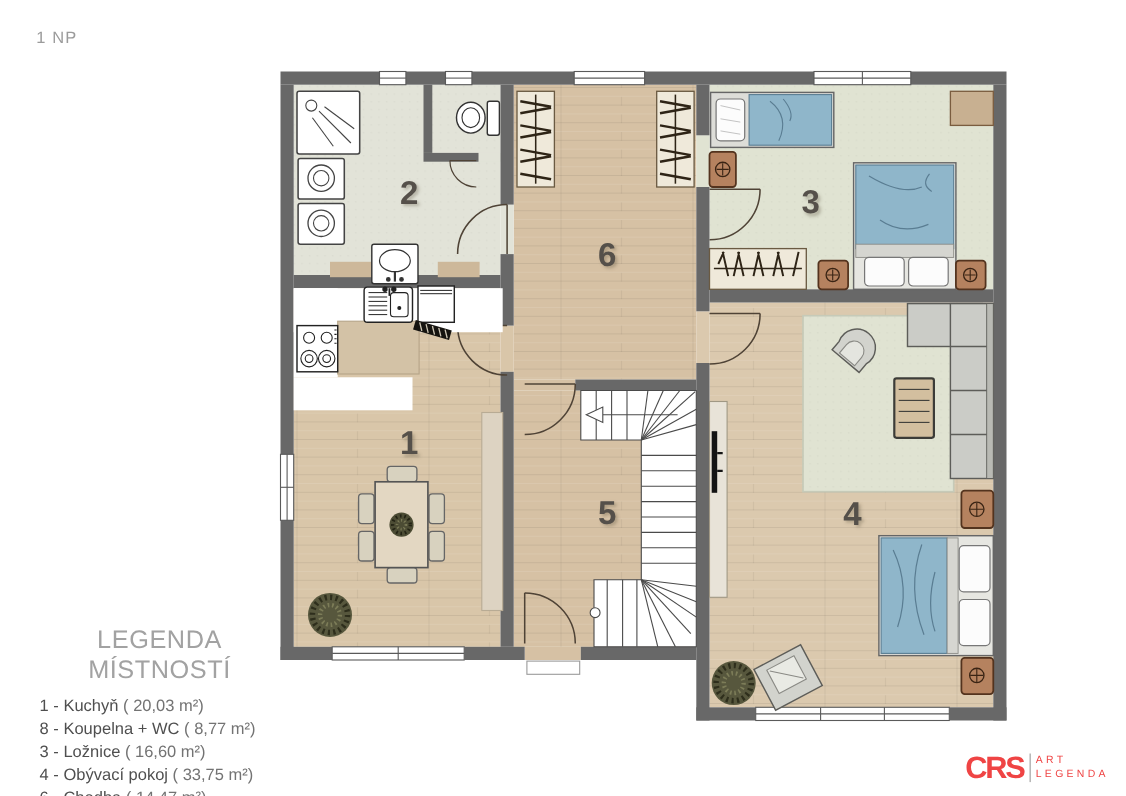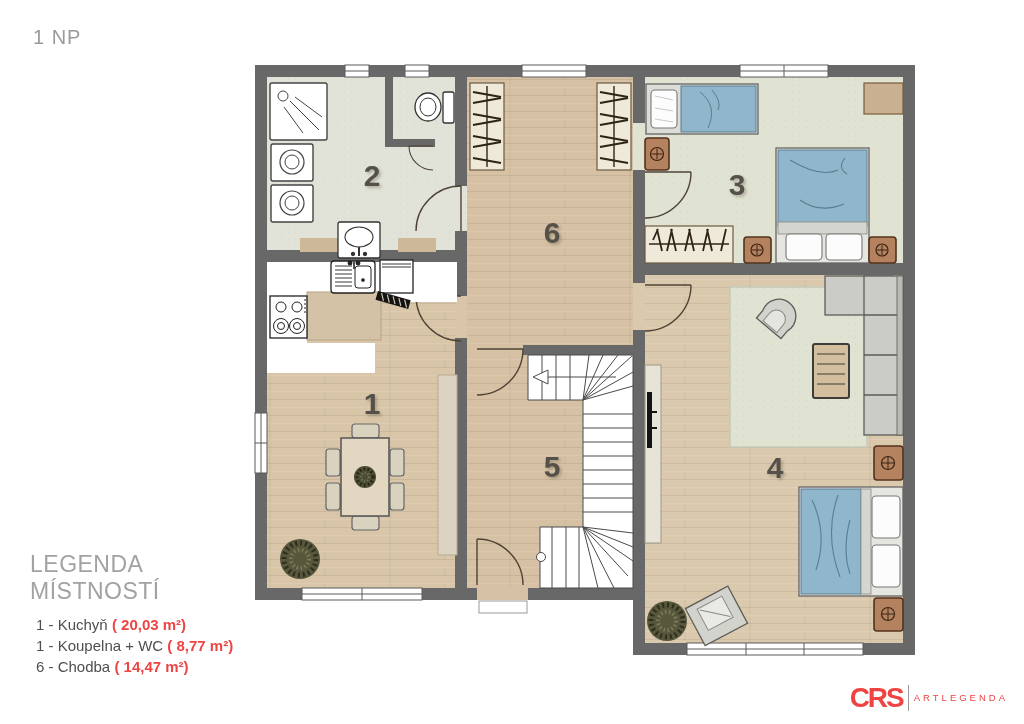--- a/index.html
+++ b/index.html
@@ -1,32 +1,32 @@
 <!DOCTYPE html>
 <html><head>
 <meta charset="utf-8">
 <style>
   html,body{margin:0;padding:0;background:#fff;}
   body{width:1024px;height:724px;position:relative;overflow:hidden;
        font-family:"Liberation Sans","DejaVu Sans",sans-serif;}
   .stage{position:absolute;left:0;top:0;width:1024px;height:724px;background:#fff;}
-  .floor-title{position:absolute;left:33px;top:26px;font-size:20px;color:#9b9b9b;letter-spacing:1px;}
+  .floor-title{position:absolute;left:33px;top:26px;font-size:15px;color:#9b9b9b;letter-spacing:1px;}
   svg.plan{position:absolute;left:0;top:0;}
   .room-label{position:absolute;transform:translate(-50%,-50%);font-size:30px;font-weight:bold;
       color:#55504a;text-shadow:2px 2px 3px rgba(90,80,60,.35);}
   .legend{position:absolute;left:30px;top:551px;width:230px;}
-  .legend-title{font-size:23px;color:#a2a2a2;letter-spacing:.5px;margin:0 0 9px 0;font-weight:400;}
+  .legend-title{font-size:23px;color:#a2a2a2;letter-spacing:.5px;margin:17px 0 9px 0;font-weight:400;text-align:center;}
   .legend ul{list-style:none;margin:0;padding:0 0 0 6px;}
   .legend li{font-size:15px;line-height:21px;white-space:nowrap;}
   .legend .lab{font-weight:normal;color:#4f4f4f;}
-  .legend .area{color:#ef4444;font-weight:700;}
+  .legend .area{color:#737373;font-weight:400;}
   .logo{position:absolute;right:16px;bottom:10px;display:flex;align-items:center;color:#ef4444;margin-top:42px;}
   .logo .brand{font-size:28px;font-weight:bold;letter-spacing:-2px;margin-right:5px;}
   .logo .sep{width:1px;height:26px;background:#9a9a9a;margin-right:5px;}
-  .logo .sub{display:flex;flex-direction:row;justify-content:center;font-size:9.5px;letter-spacing:3px;line-height:12px;}
+  .logo .sub{display:flex;flex-direction:column;justify-content:center;font-size:9.5px;letter-spacing:3px;line-height:12px;}
 </style>
 </head>
 <body>
 
 <div class="stage">
 
   <div class="floor-title">1 NP</div>
 
   <svg class="plan" width="1024" height="724" viewBox="0 0 1024 724">
     <defs>
@@ -409,21 +409,23 @@
   <div class="room-label" style="left:372px;top:176px">2</div>
   <div class="room-label" style="left:737px;top:185px">3</div>
   <div class="room-label" style="left:775px;top:468px">4</div>
   <div class="room-label" style="left:552px;top:467px">5</div>
   <div class="room-label" style="left:552px;top:233px">6</div>
 
   <div class="legend">
     <div class="legend-title">LEGENDA MÍSTNOSTÍ</div>
     <ul>
       <li><span class="lab">1 - Kuchyň</span> <span class="area">( 20,03 m²)</span></li>
-      <li><span class="lab">1 - Koupelna + WC</span> <span class="area">( 8,77 m²)</span></li>
+      <li><span class="lab">8 - Koupelna + WC</span> <span class="area">( 8,77 m²)</span></li>
+      <li><span class="lab">3 - Ložnice</span> <span class="area">( 16,60 m²)</span></li>
+      <li><span class="lab">4 - Obývací pokoj</span> <span class="area">( 33,75 m²)</span></li>
       <li><span class="lab">6 - Chodba</span> <span class="area">( 14,47 m²)</span></li>
     </ul>
 
   </div>
 
   <div class="logo">
     <span class="brand">CRS</span>
     <span class="sep"></span>
     <span class="sub">
       <span>ART</span>

